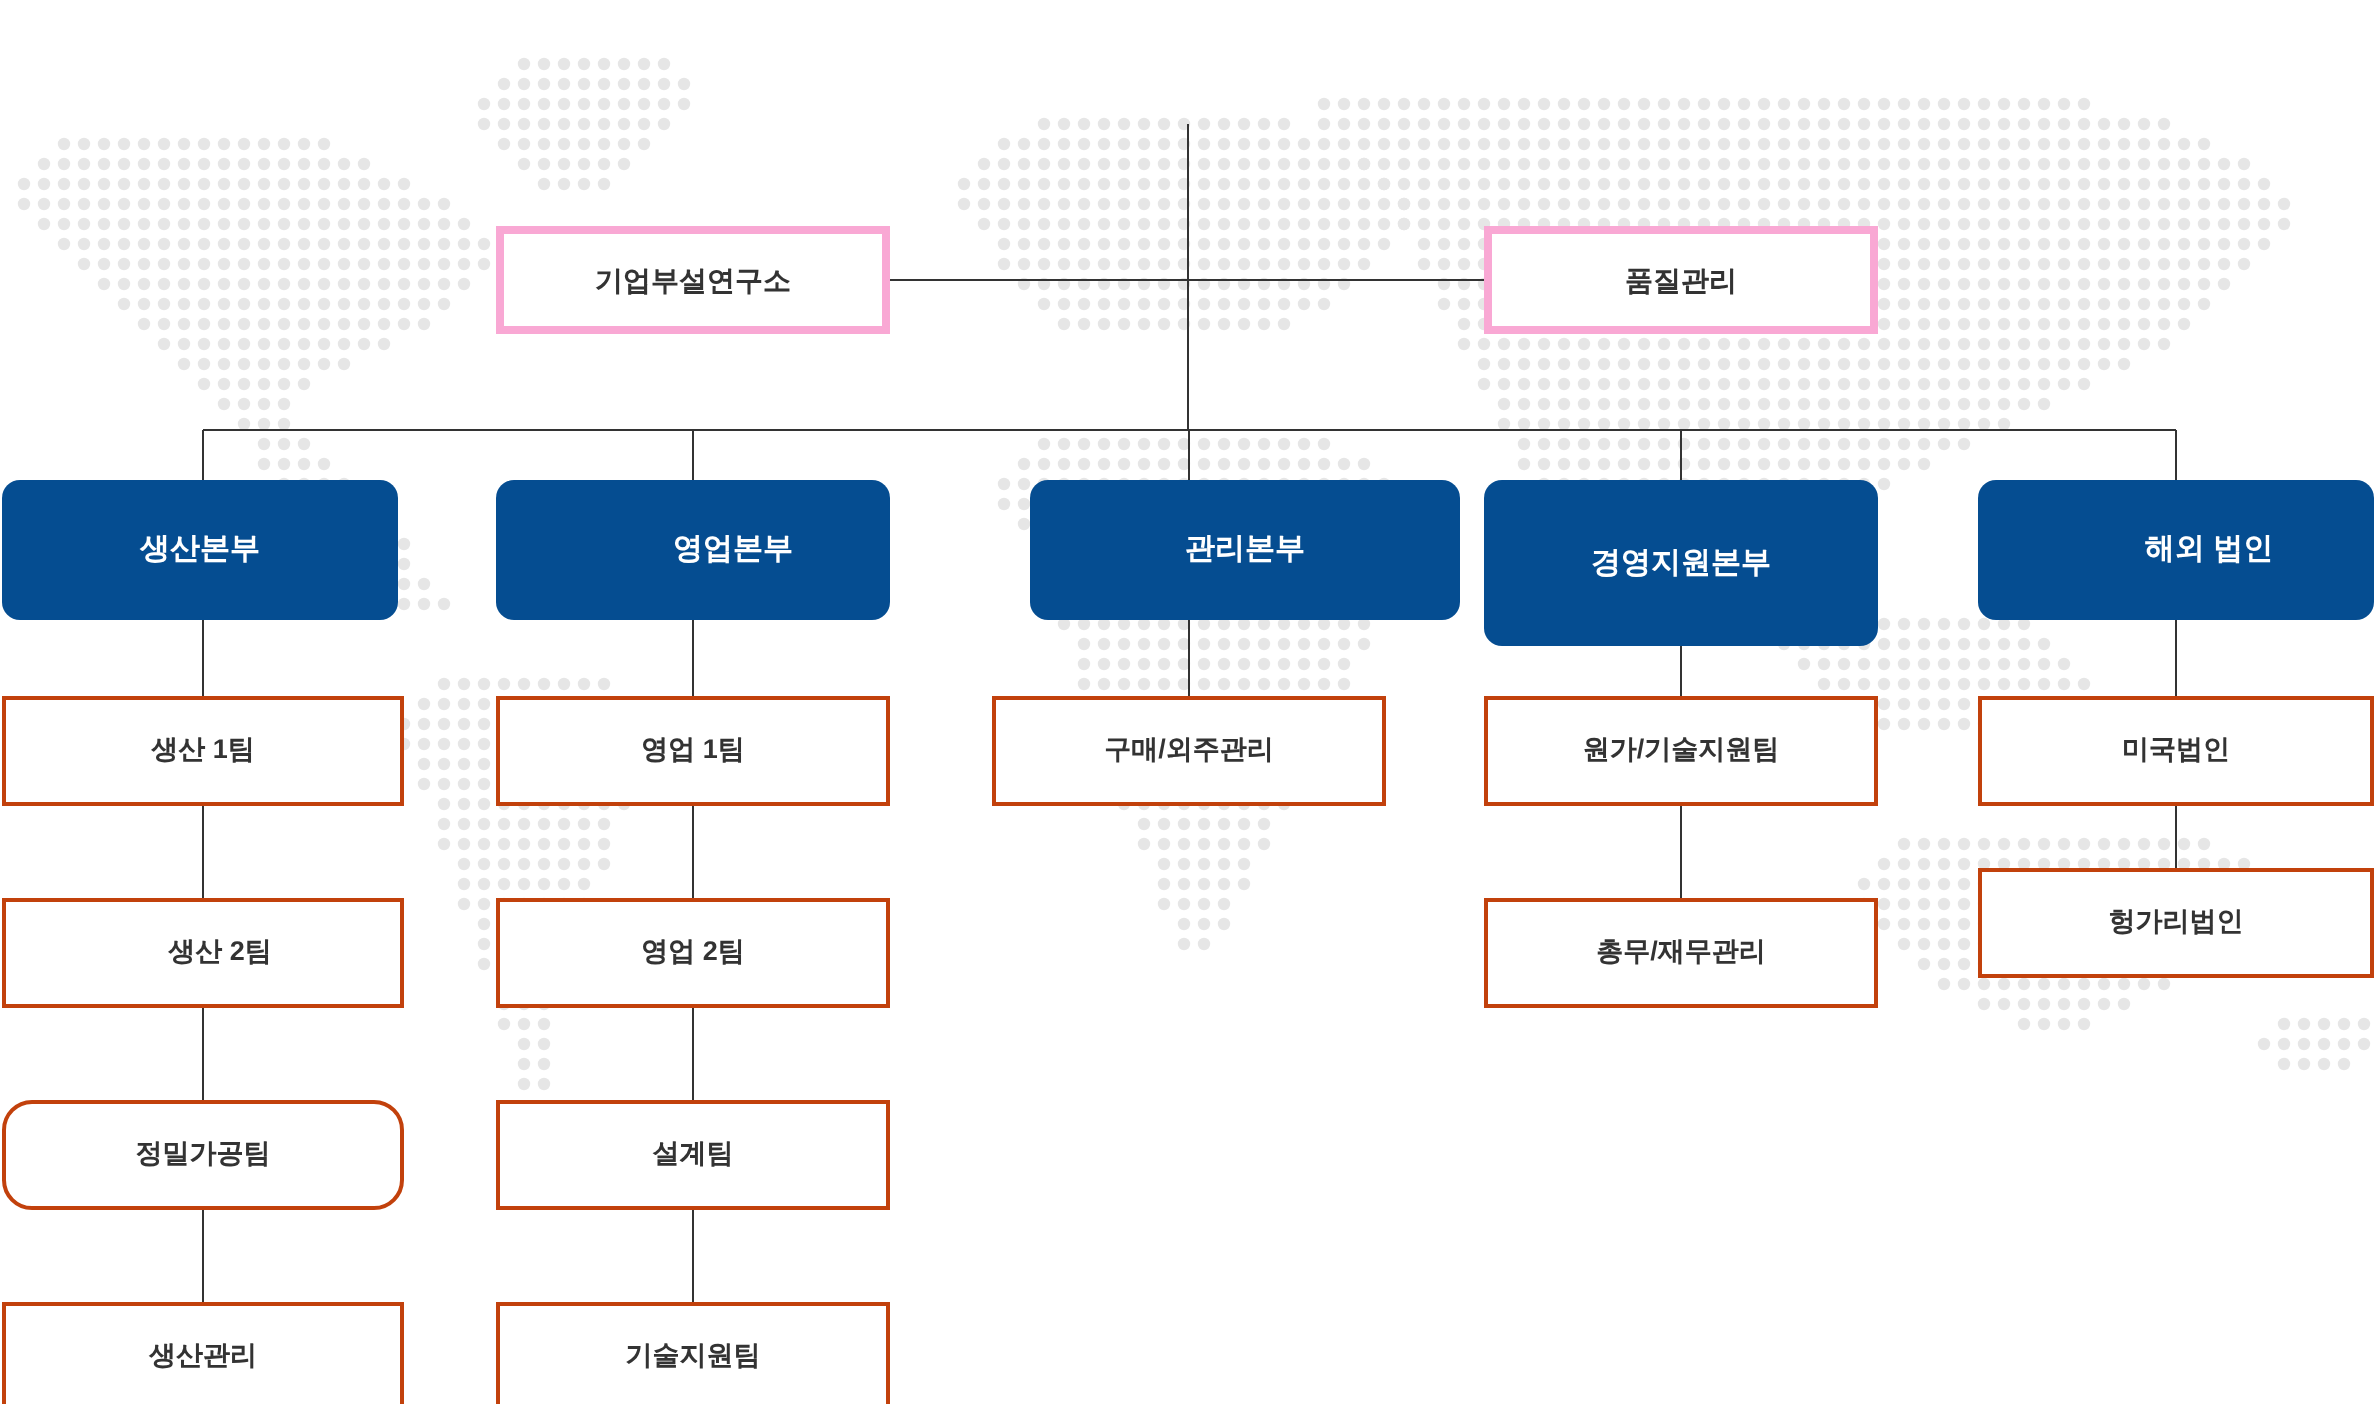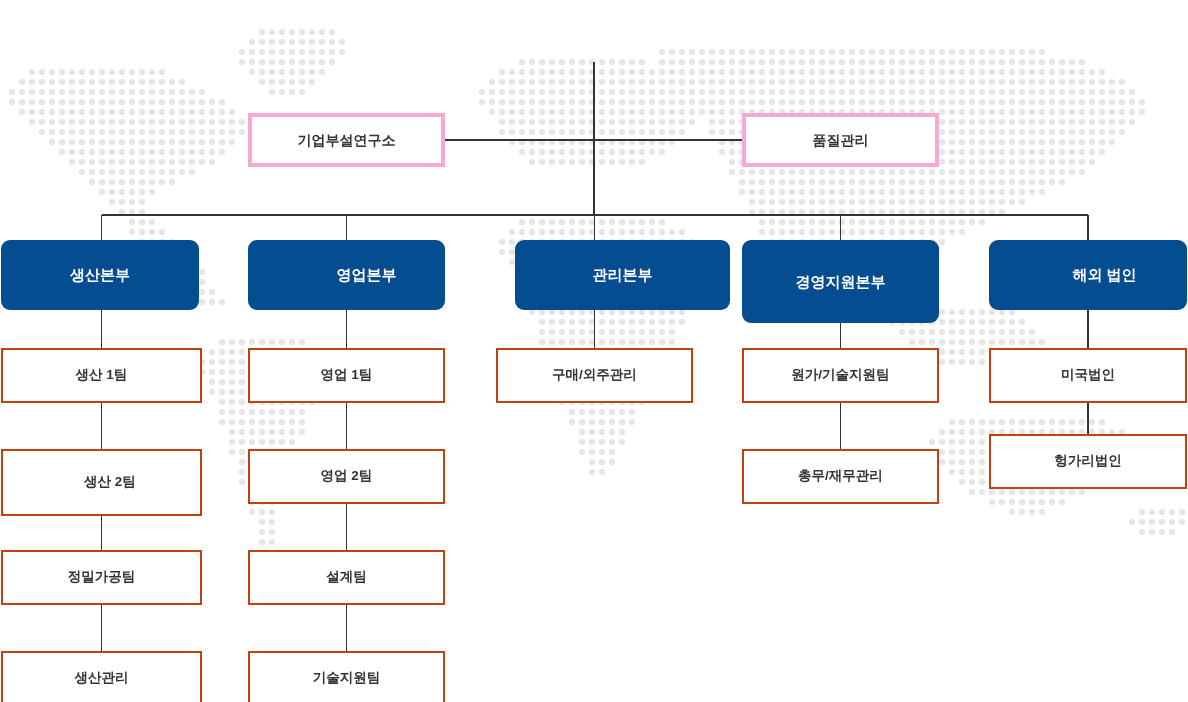--- a/index.html
+++ b/index.html
@@ -2113,22 +2113,22 @@
     </svg>
 
 
   <div class="node node-staff" id="node-staff-0" style="left:248px;top:113px;width:197px;height:54px;">기업부설연구소</div>
 
   <div class="node node-staff" id="node-staff-1" style="left:742px;top:113px;width:197px;height:54px;">품질관리</div>
 
   <div id="division-layer">
       <div class="node node-division" style="left: 1px; top: 240px; width: 198px; height: 70px;">생산본부</div>
       <div class="node node-plain" style="left: 1px; top: 348px; width: 201px; height: 55px;">생산 1팀</div>
-      <div class="node node-plain" style="left: 1px; top: 449px; width: 201px; height: 67px; padding-left: 17px;">생산 2팀</div>
-      <div class="node node-plain" style="left: 1px; top: 550px; width: 201px; height: 55px;">정밀가공팀</div>
+      <div class="node node-plain" style="left: 1px; top: 449px; width: 201px; height: 55px; padding-left: 17px;">생산 2팀</div>
+      <div class="node node-plain" style="left: 1px; top: 550px; width: 201px; height: 55px; border-radius: 15px;">정밀가공팀</div>
       <div class="node node-plain" style="left: 1px; top: 651px; width: 201px; height: 55px;">생산관리</div>
       <div class="node node-division" style="left: 248px; top: 240px; width: 197px; height: 70px; padding-left: 40px;">영업본부</div>
       <div class="node node-plain" style="left: 248px; top: 348px; width: 197px; height: 55px;">영업 1팀</div>
       <div class="node node-plain" style="left: 248px; top: 449px; width: 197px; height: 55px;">영업 2팀</div>
       <div class="node node-plain" style="left: 248px; top: 550px; width: 197px; height: 55px;">설계팀</div>
       <div class="node node-plain" style="left: 248px; top: 651px; width: 197px; height: 55px;">기술지원팀</div>
       <div class="node node-division" style="left: 496px; top: 240px; width: 215px; height: 70px; margin-left: 19px;">관리본부</div>
       <div class="node node-plain" style="left: 496px; top: 348px; width: 197px; height: 55px; text-align: center;">구매/외주관리</div>
       <div class="node node-division" style="left: 742px; top: 240px; width: 197px; height: 83px;">경영지원본부</div>
       <div class="node node-plain" style="left: 742px; top: 348px; width: 197px; height: 55px;">원가/기술지원팀</div>

